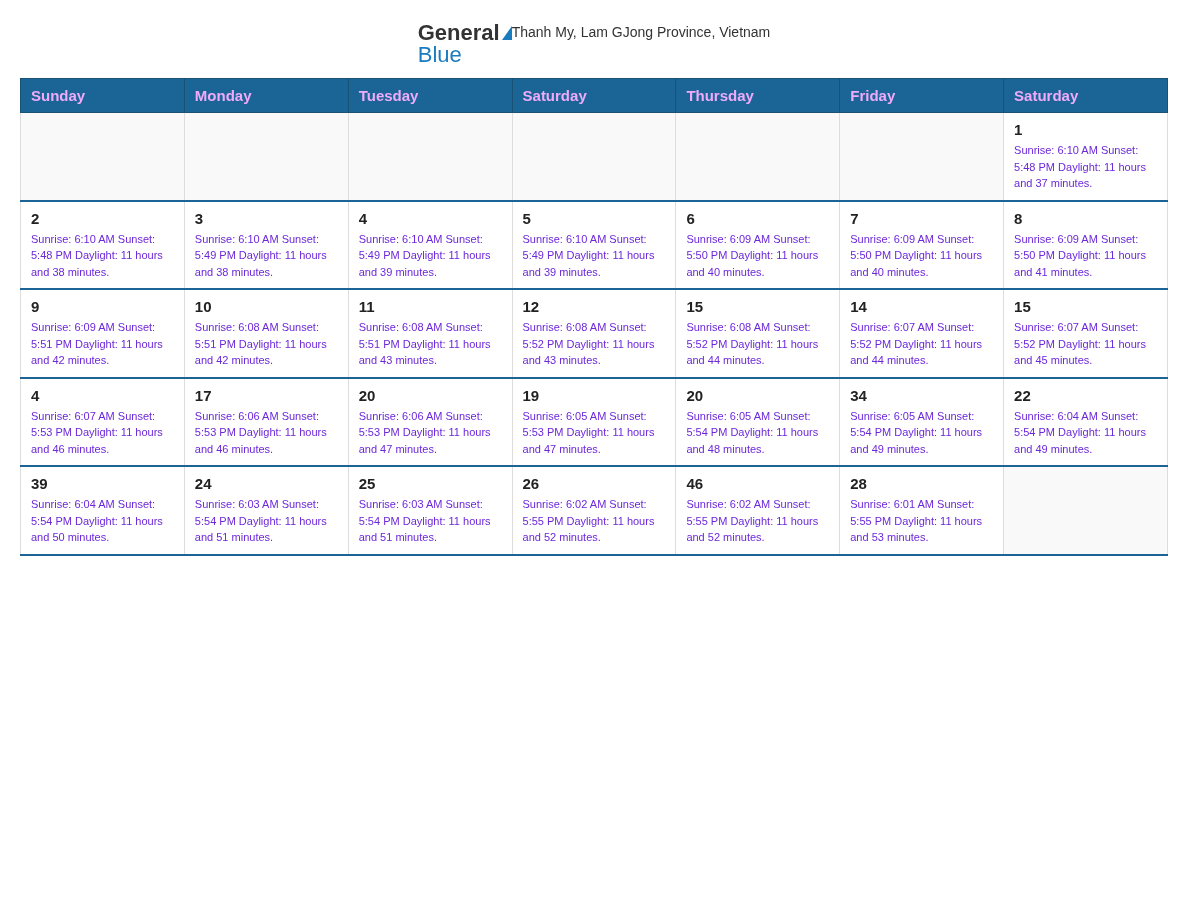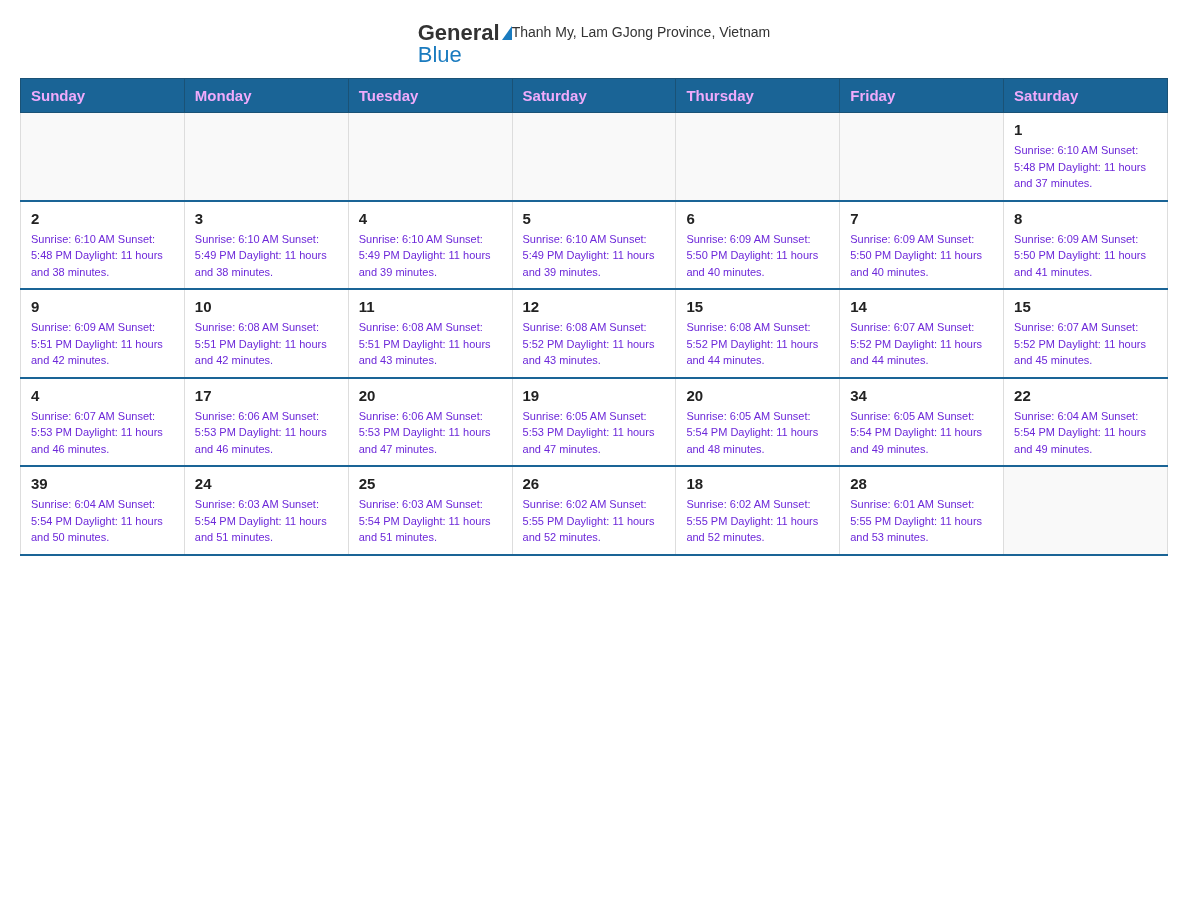--- a/index.html
+++ b/index.html
@@ -294,21 +294,21 @@
 Sunset: 5:54 PM
 Daylight: 11 hours and 51 minutes.</div>
         </td>
         <td>
           <span class="day-number">26</span>
           <div class="day-info">Sunrise: 6:02 AM
 Sunset: 5:55 PM
 Daylight: 11 hours and 52 minutes.</div>
         </td>
         <td>
-          <span class="day-number">18</span>
+          <span class="day-number">46</span>
           <div class="day-info">Sunrise: 6:02 AM
 Sunset: 5:55 PM
 Daylight: 11 hours and 52 minutes.</div>
         </td>
         <td>
           <span class="day-number">28</span>
           <div class="day-info">Sunrise: 6:01 AM
 Sunset: 5:55 PM
 Daylight: 11 hours and 53 minutes.</div>
         </td>

